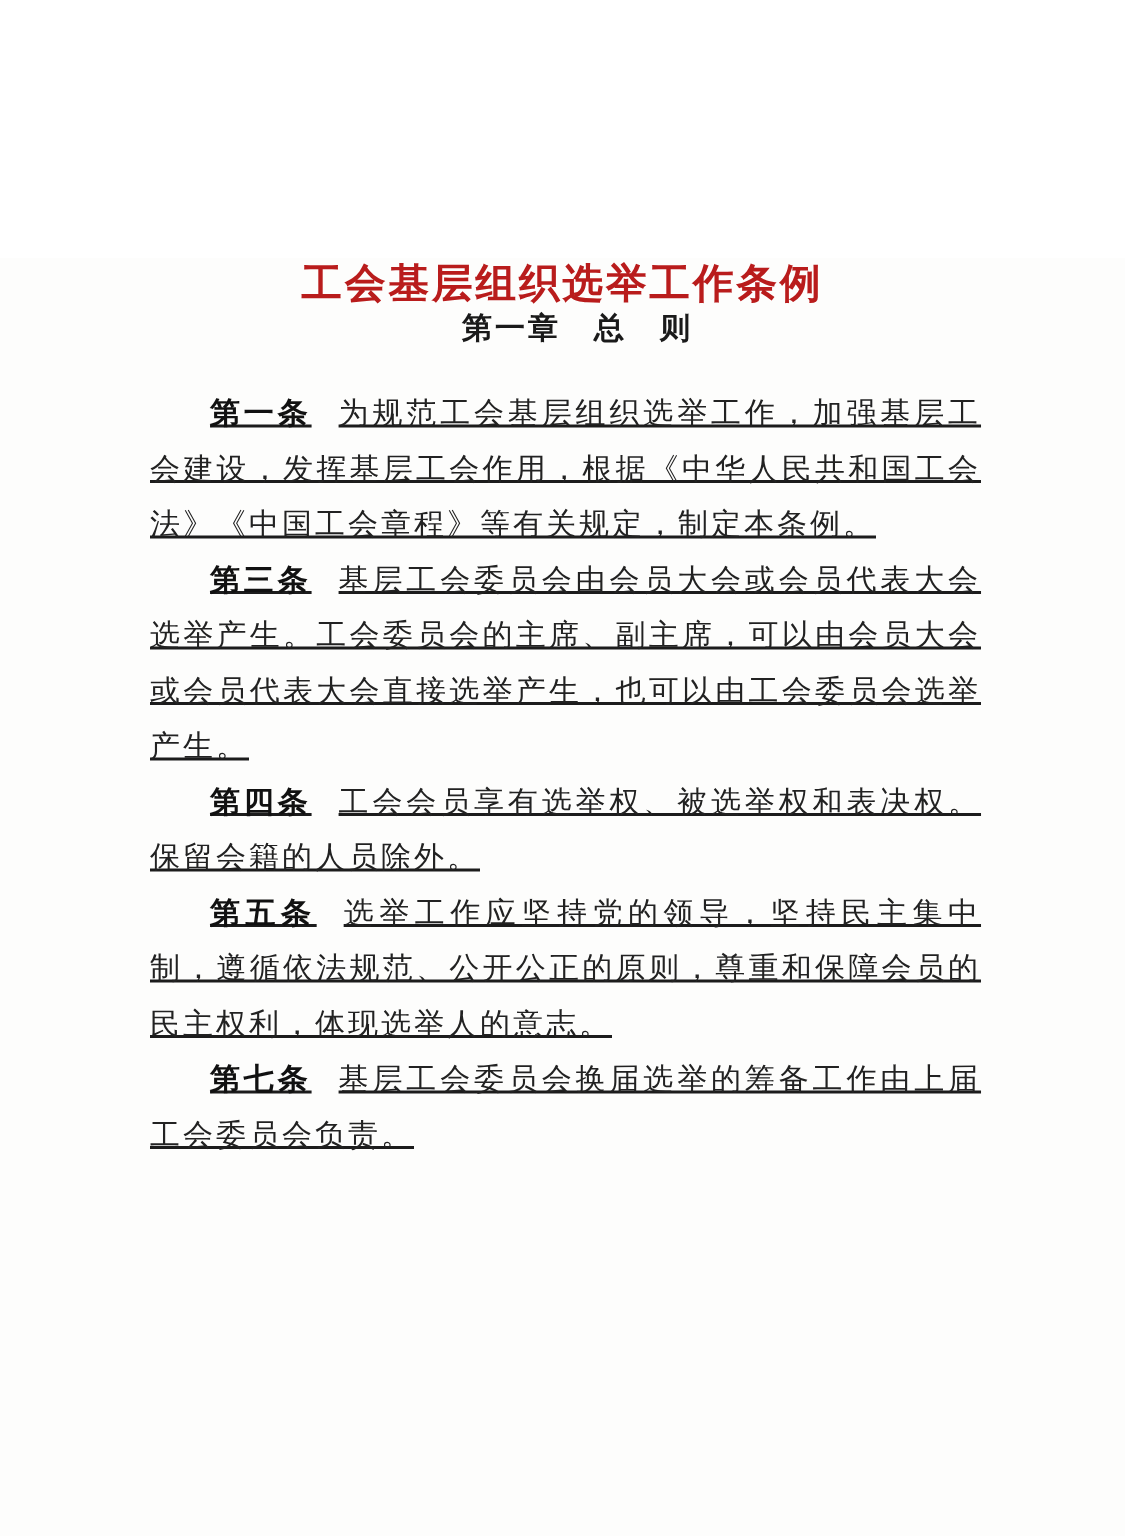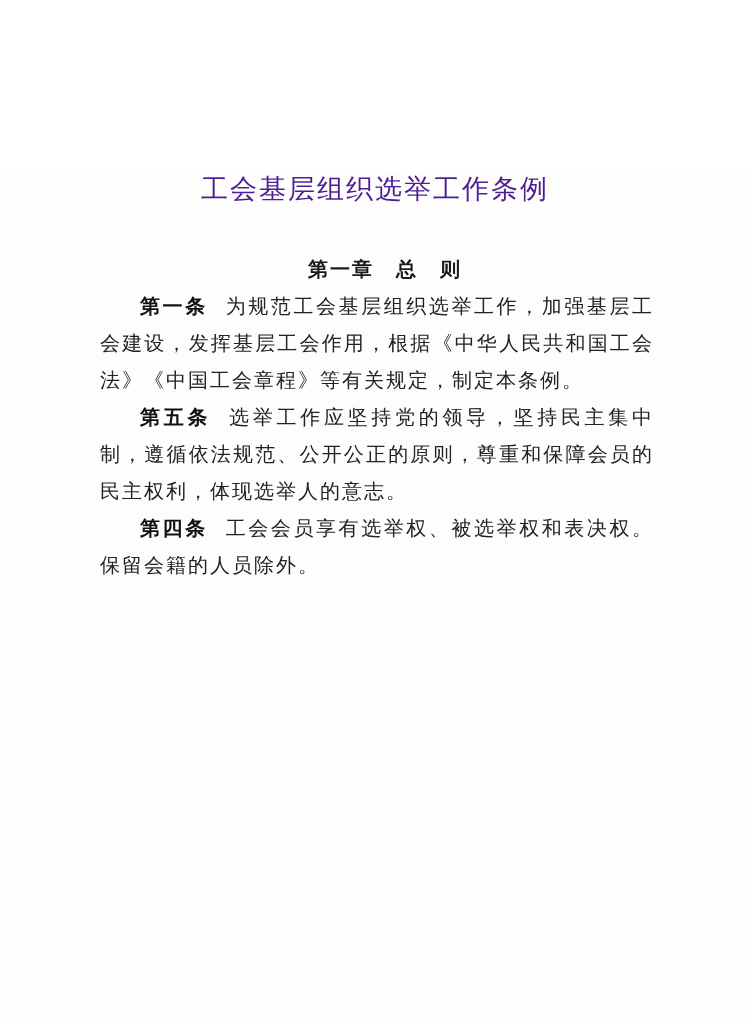--- a/index.html
+++ b/index.html
@@ -18,38 +18,38 @@
     background: #fdfdfc;
     color: #1c1c1c;
     font-family: "Liberation Serif", "DejaVu Serif", serif;
   }
 
   .doc-title {
     margin-top: 172px;
     text-align: center;
     font-size: 27px;
     line-height: 34px;
-    font-weight: normal;
+    font-weight: bold;
     letter-spacing: 2px;
-    color: #4c1d95;
+    color: #b91c1c;
   }
 
   .chapter-heading {
-    margin-top: 50px;
     text-align: center;
     font-size: 20px;
     line-height: 26px;
     font-weight: bold;
     letter-spacing: 2px;
     color: #1a1a1a;
     padding-left: 20px;
   }
 
   .articles {
-    margin: 6px 96px 0 100px; 
+    margin: 26px 96px 0 100px; 
+    text-decoration: underline;
   }
 
   .article {
     font-size: 20px;
     line-height: 37px;
     letter-spacing: 2px;
     text-indent: 2em;
     text-align: justify;
     text-justify: inter-character;
     color: #222222;
@@ -70,22 +70,24 @@
 
   <h1 class="doc-title">工会基层组织选举工作条例</h1>
 
   <h2 class="chapter-heading">第一章　总　则</h2>
 
   <div class="articles">
 
     <p class="article"><span class="article-label">第一条</span><span>为规范工会基层组织选举工作，加强基层工会建设，发挥基层工会作用，根据《中华人民共和国工会法》《中国工会章程》等有关规定，制定本条例。</span></p>
 
 
+    <p class="article"><span class="article-label">第三条</span><span>基层工会委员会由会员大会或会员代表大会选举产生。工会委员会的主席、副主席，可以由会员大会或会员代表大会直接选举产生，也可以由工会委员会选举产生。</span></p>
+
+    <p class="article"><span class="article-label">第四条</span><span>工会会员享有选举权、被选举权和表决权。保留会籍的人员除外。</span></p>
 
     <p class="article"><span class="article-label">第五条</span><span>选举工作应坚持党的领导，坚持民主集中制，遵循依法规范、公开公正的原则，尊重和保障会员的民主权利，体现选举人的意志。</span></p>
 
-    <p class="article"><span class="article-label">第四条</span><span>工会会员享有选举权、被选举权和表决权。保留会籍的人员除外。</span></p>
 
-
+    <p class="article"><span class="article-label">第七条</span><span>基层工会委员会换届选举的筹备工作由上届工会委员会负责。</span></p>
 
   </div>
 
 </div>
 
 </body></html>

